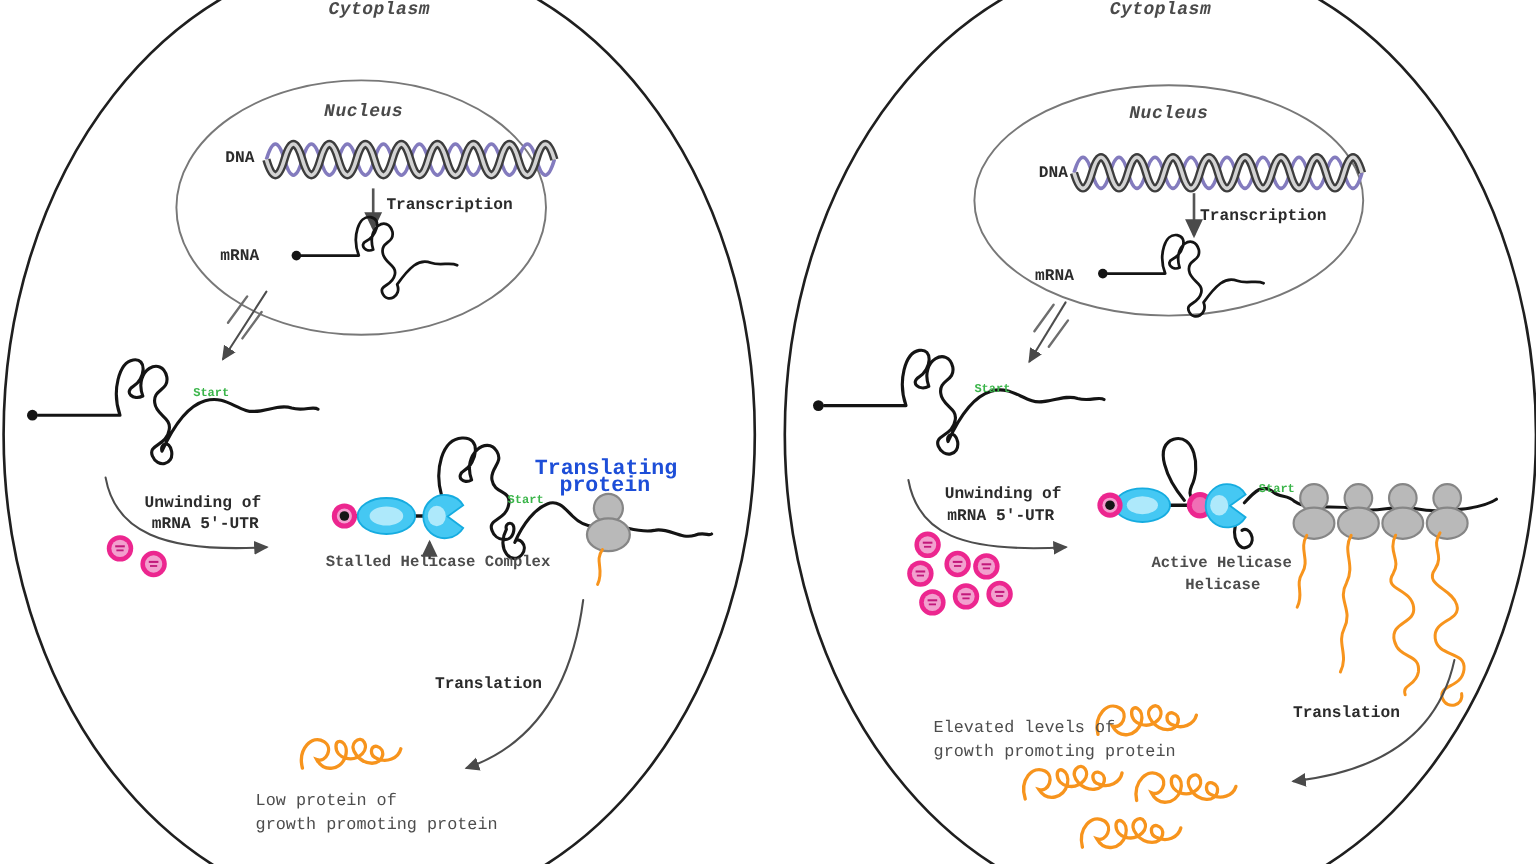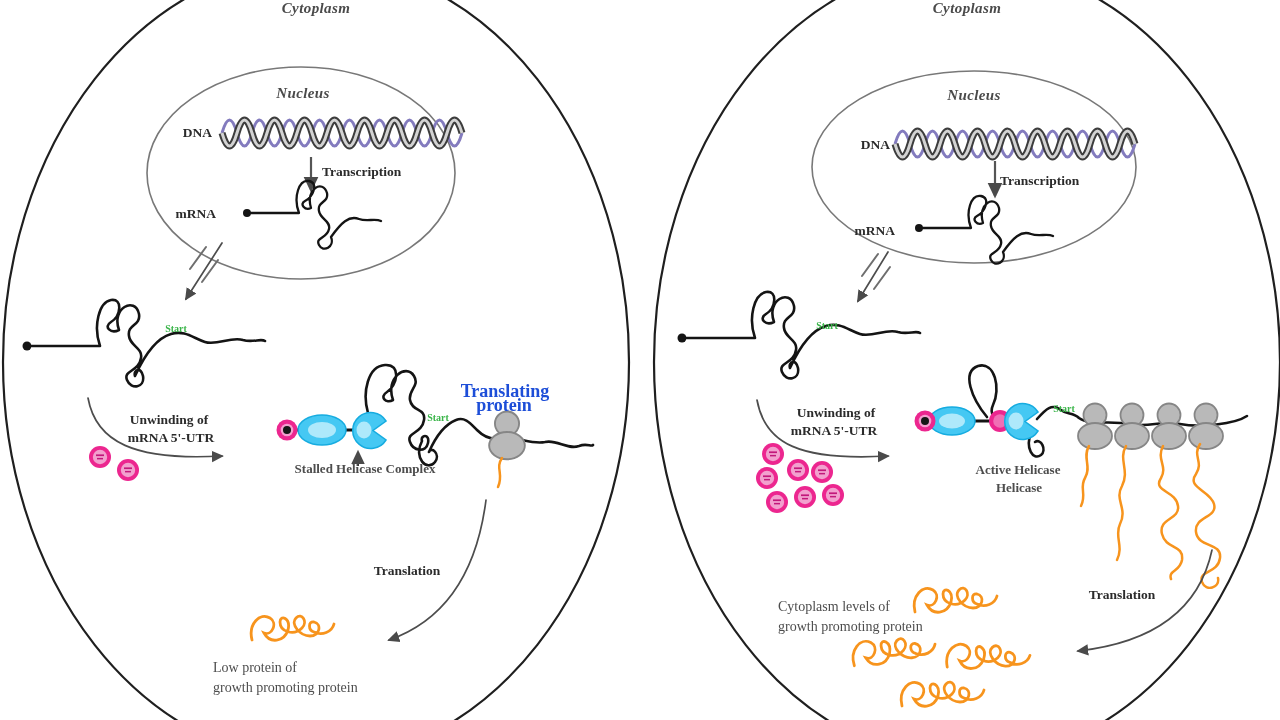--- a/index.html
+++ b/index.html
@@ -1,17 +1,17 @@
 <!DOCTYPE html>
 <html><head>
 <meta charset="utf-8">
 <style>
   html,body{margin:0;padding:0;background:#fff;}
   .stage{position:relative;width:1280px;height:720px;background:#ffffff;overflow:hidden;
-         font-family:Liberation Serif, serif;}
+         font-family:Liberation Mono, monospace;}
   .stage svg{position:absolute;left:0;top:0;}
   .lbl{position:absolute;color:#2b2b2b;font-weight:bold;font-size:13.5px;line-height:1;
        white-space:nowrap;}
   .cc{transform:translate(-50%,-50%);}
   .rr{transform:translate(-100%,-50%);}
   .ll{transform:translateY(-50%);}
   .it{font-style:italic;font-size:15px;color:#4a4a4a;letter-spacing:.4px;}
   .gray{color:#4d4d4d;}
   .mid{color:#1d4ed8;font-size:18px;}
   .green{color:#3BB54A;font-size:10px;}
@@ -200,15 +200,15 @@
 <div class="lbl rr" style="left:890px;top:145px">DNA</div>
 <div class="lbl ll" style="left:1000px;top:181px">Transcription</div>
 <div class="lbl rr" style="left:895px;top:231px">mRNA</div>
 <div class="lbl green cc" style="left:827px;top:326px">Start</div>
 <div class="lbl cc" style="left:836px;top:413px">Unwinding of</div>
 <div class="lbl cc" style="left:834px;top:431px">mRNA 5'-UTR</div>
 <div class="lbl green cc" style="left:1064px;top:409px">Start</div>
 <div class="lbl gray cc" style="left:1018px;top:469px;font-size:13px">Active Helicase</div>
 <div class="lbl gray cc" style="left:1019px;top:487px;font-size:13px">Helicase</div>
 <div class="lbl cc" style="left:1122px;top:595px">Translation</div>
-<div class="lbl reg ll" style="left:778px;top:607px">Cytoplasm levels of</div>
+<div class="lbl reg ll" style="left:778px;top:607px">Elevated levels of</div>
 <div class="lbl reg ll" style="left:778px;top:627px">growth promoting protein</div>
 </div>
 
 </body></html>

